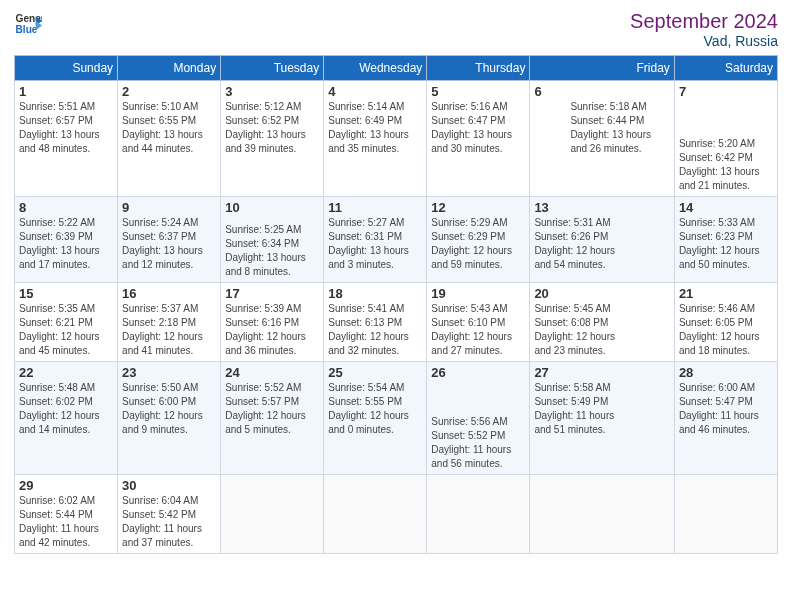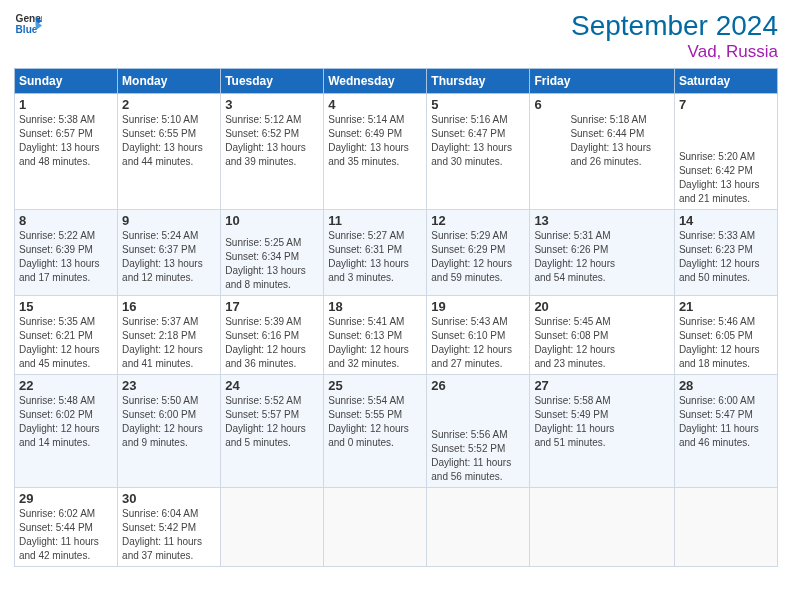--- a/index.html
+++ b/index.html
@@ -26,41 +26,41 @@
       gap: 4px;
     }
     .logo-icon {
       width: 28px;
       height: 28px;
     }
     .title-block {
       text-align: right;
     }
     .month-title {
-      font-size: 28px;
+      font-size: 20px;
       font-weight: normal;
-      color: #0369a1;
+      color: #701a75;
     }
     .location {
-      font-size: 17px;
-      color: #a21caf;
+      font-size: 14px;
+      color: #0c4a6e;
     }
     table {
       width: 100%;
       border-collapse: collapse;
       font-size: 10.5px;
     }
     thead tr {
       background: #1a6bbd;
       color: #fff;
     }
     thead th {
       padding: 5px 4px;
-      text-align: left;
-      font-weight: bold;
+      text-align: right;
+      font-weight: normal;
       font-size: 12px;
       border: 1px solid #aac4e0;
     }
     tbody tr {
       border-bottom: 1px solid #ccc;
     }
     tbody tr:nth-child(odd) {
       background: #fff;
     }
     tbody tr:nth-child(even) {
@@ -118,21 +118,21 @@
           <th>Wednesday</th>
           <th>Thursday</th>
           <th>Friday</th>
           <th>Saturday</th>
         </tr>
     </thead>
     <tbody id="calendar-body">
     <tr>
           <td>
             <span class="day-num">1</span>
-            <div class="day-info" style="white-space: pre-line;">Sunrise: 5:38 AM
+            <div class="day-info" style="white-space: pre-line;">Sunrise: 5:51 AM
 Sunset: 6:57 PM
 Daylight: 13 hours
 and 48 minutes.</div>
           </td>
           <td>
             <span class="day-num">2</span>
             <div class="day-info" style="white-space: pre-line;">Sunrise: 5:10 AM
 Sunset: 6:55 PM
 Daylight: 13 hours
 and 44 minutes.</div>

